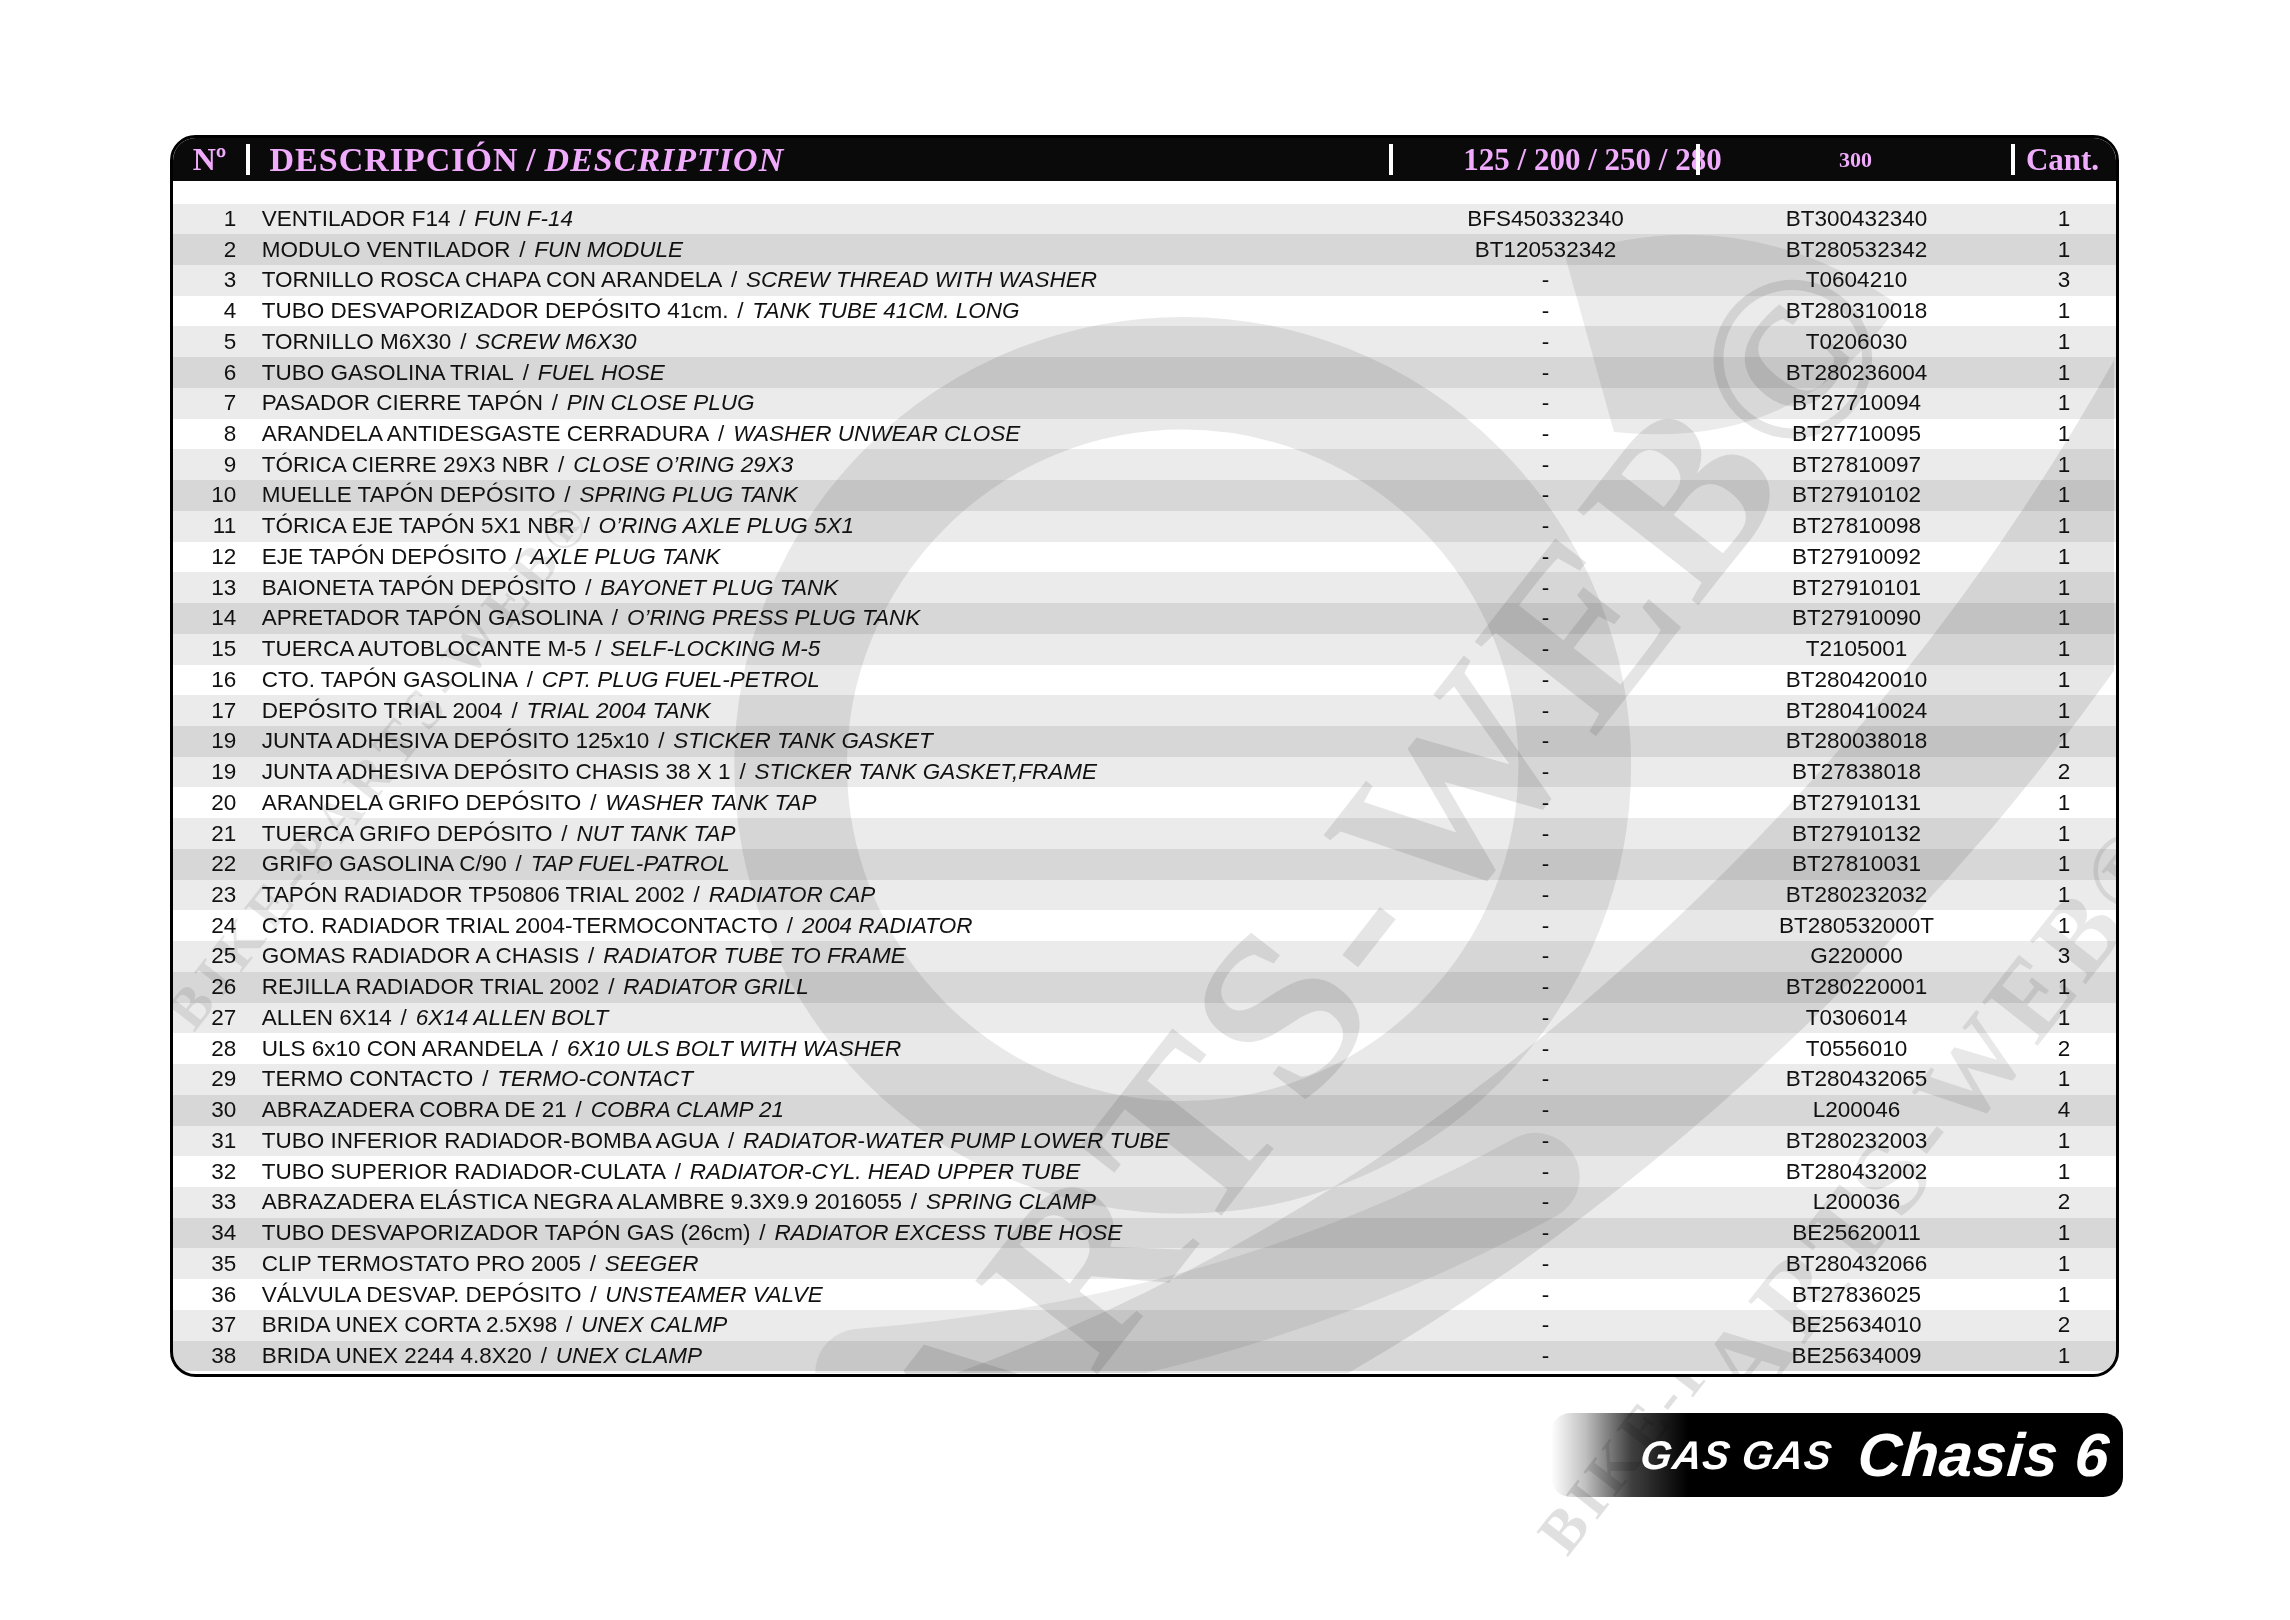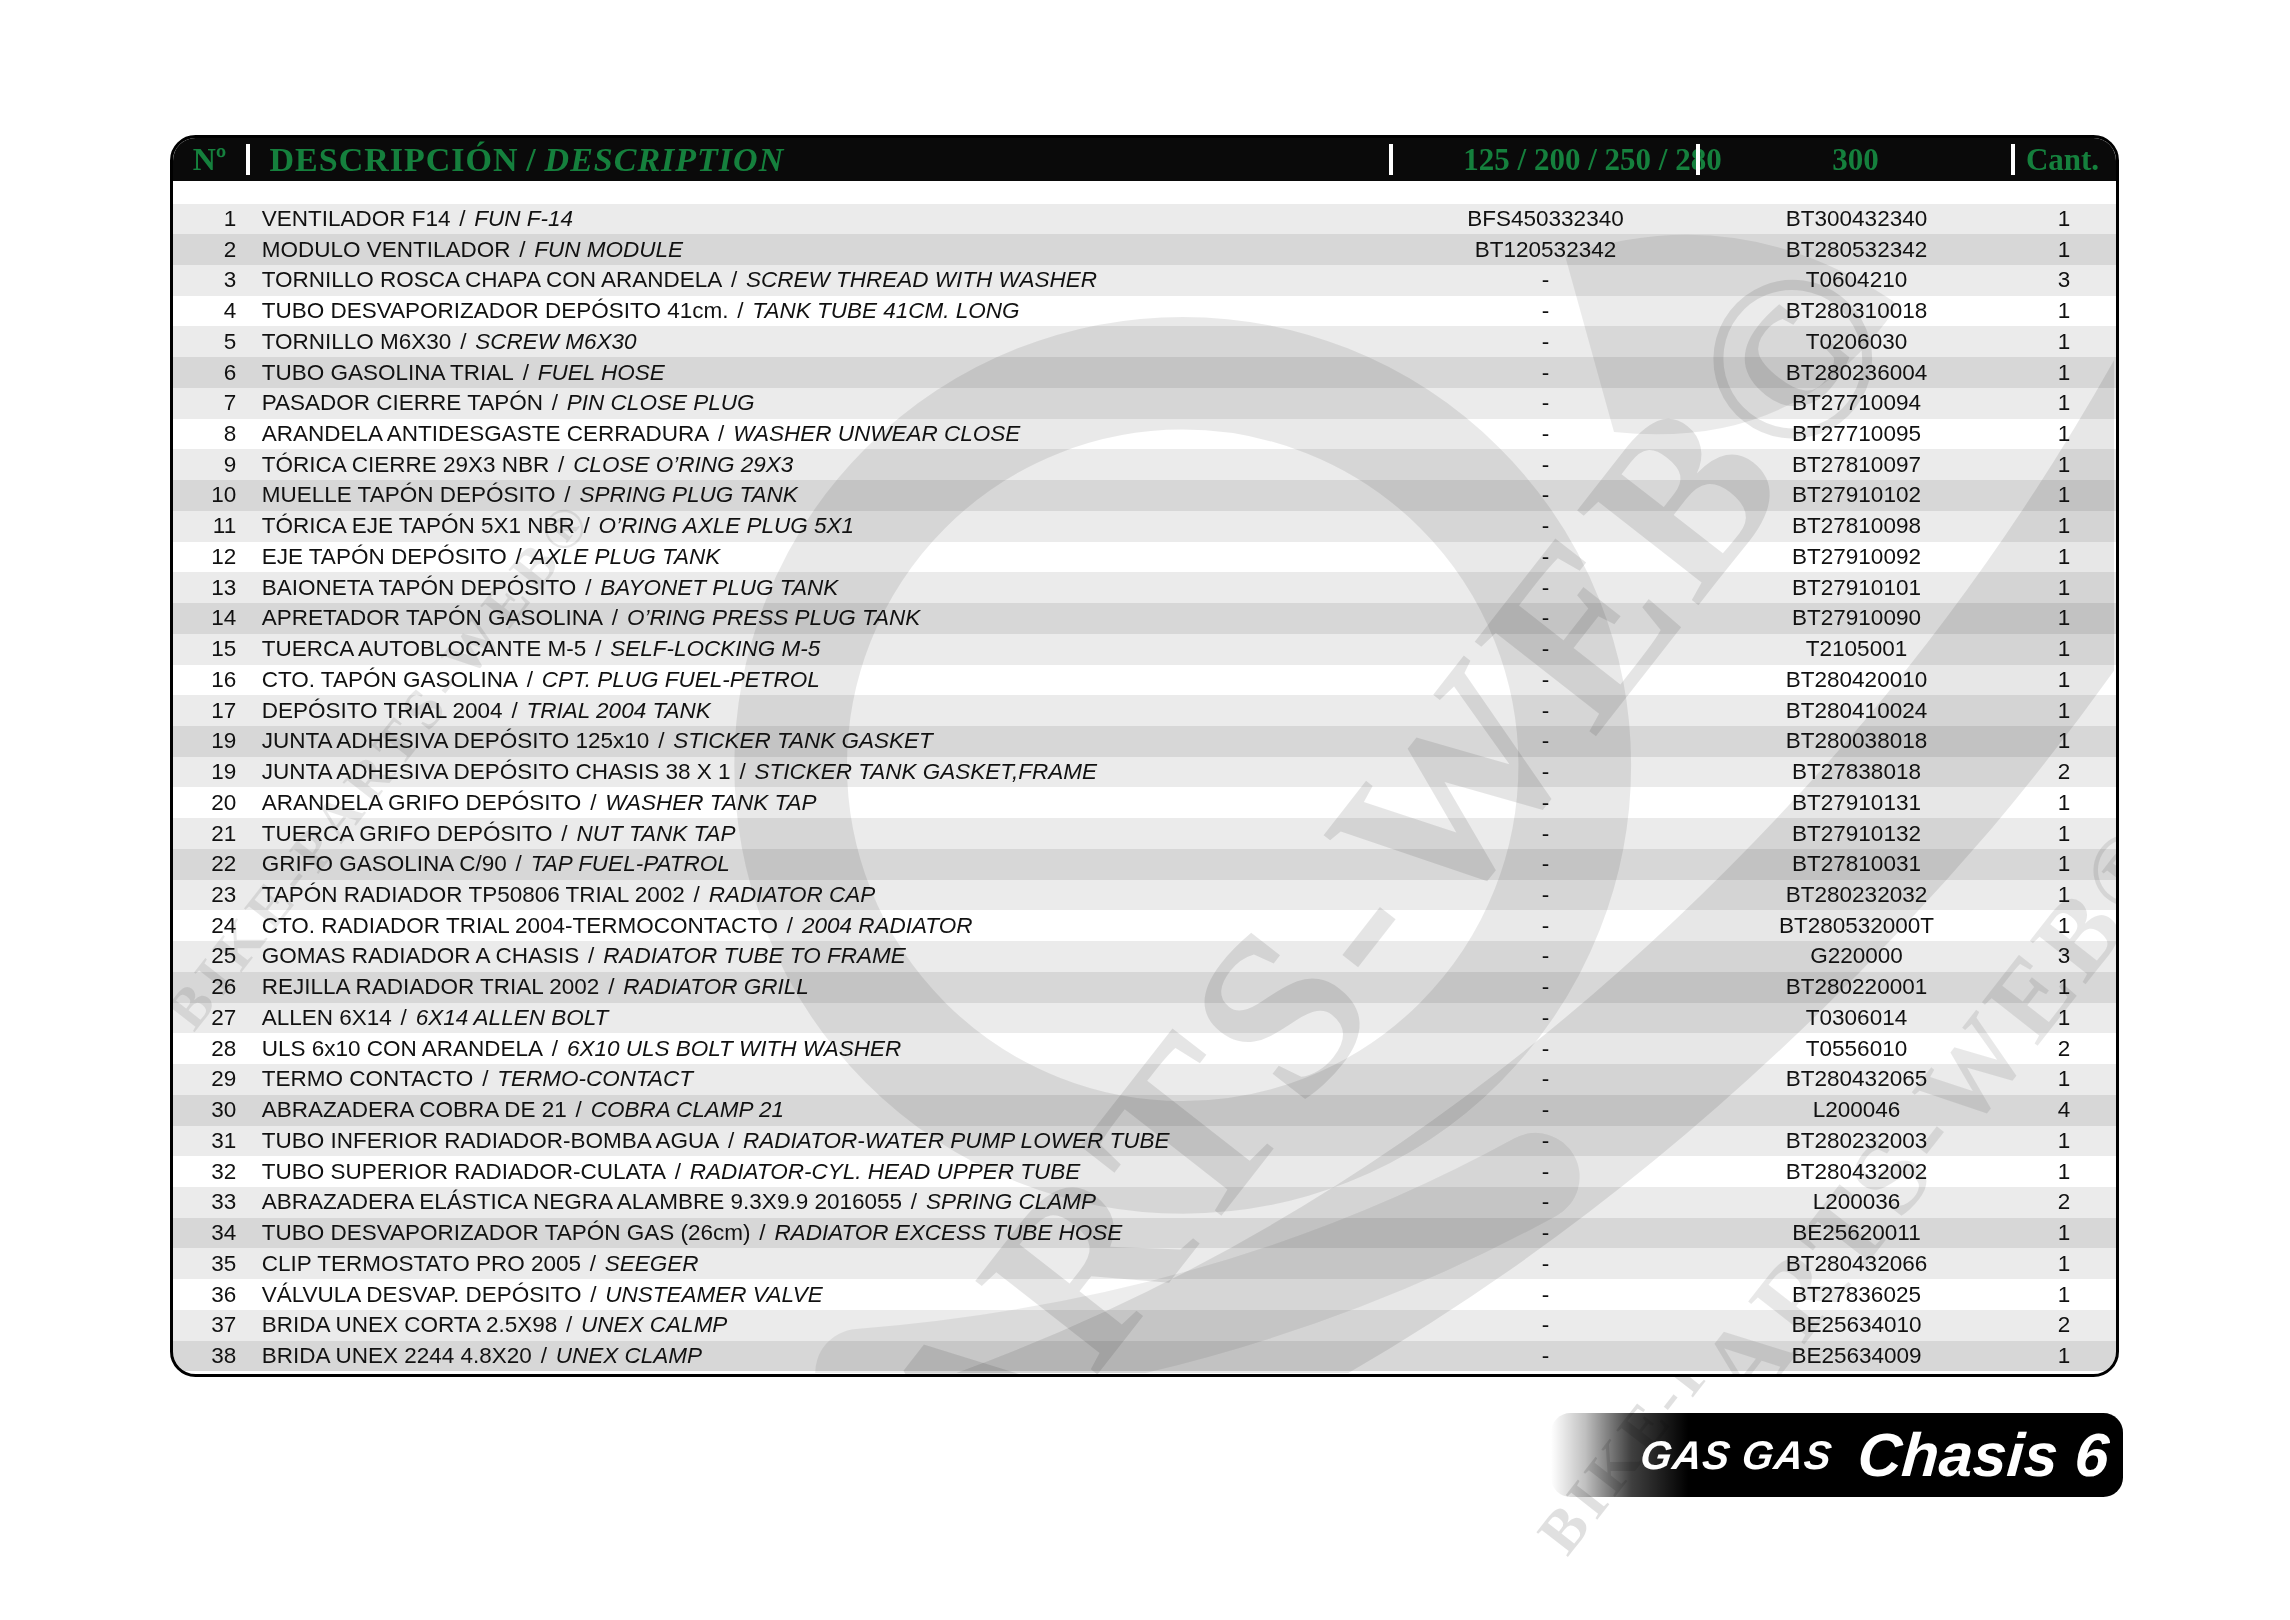--- a/index.html
+++ b/index.html
@@ -7,28 +7,28 @@
     width:2291px;height:1620px;position:relative;background:#ffffff;
     font-family:"Liberation Sans",sans-serif;overflow:hidden;
   }
   
   .parts-table{
     position:absolute;left:170px;top:135px;width:1949px;height:1242px;
     box-sizing:border-box;border:3.9px solid #000;border-radius:25.5px;
     background:#fff;overflow:hidden;z-index:1;
   }
   .table-header{
-    position:relative;height:43px;background:#0a0a0a;color:#15803d;z-index:2;
+    position:relative;height:43px;background:#0a0a0a;color:#f0abfc;z-index:2;
     font-family:"Liberation Serif",serif;font-weight:bold;
   }
   .hcell{position:absolute;top:0;height:43px;display:flex;align-items:center;white-space:nowrap;}
   .hcell.num{left:0;width:73px;justify-content:center;font-size:32px;}
   .hcell.desc{left:73px;padding-left:23.5px;font-size:34px;letter-spacing:1px;}
   .hcell.c125{left:1216px;width:311px;justify-content:center;font-size:31px;padding-left:48px;}
-  .hcell.c300{left:1527px;width:311px;justify-content:center;font-size:31px;}
+  .hcell.c300{left:1527px;width:311px;justify-content:center;font-size:22px;}
   .hcell.qty{left:1838px;width:103px;justify-content:center;font-size:31px;}
   .hsep{position:absolute;top:5.9px;height:31px;width:3.9px;background:#fff;}
   .hsep.s1{left:73px;}.hsep.s2{left:1216px;}.hsep.s3{left:1523px;}.hsep.s4{left:1838px;}
   .hdr-es{font-style:normal;}
   .hdr-slash{padding:0 7.8px;}
   .hdr-en{font-style:italic;}
   .rows-gap{height:22.5px;position:relative;z-index:1;}
   .rows{position:relative;z-index:1;display:flex;flex-direction:column;height:1168px;}
   .prow{
     flex:1;display:grid;grid-template-columns:73px 1144px 311px 311px 1fr;

